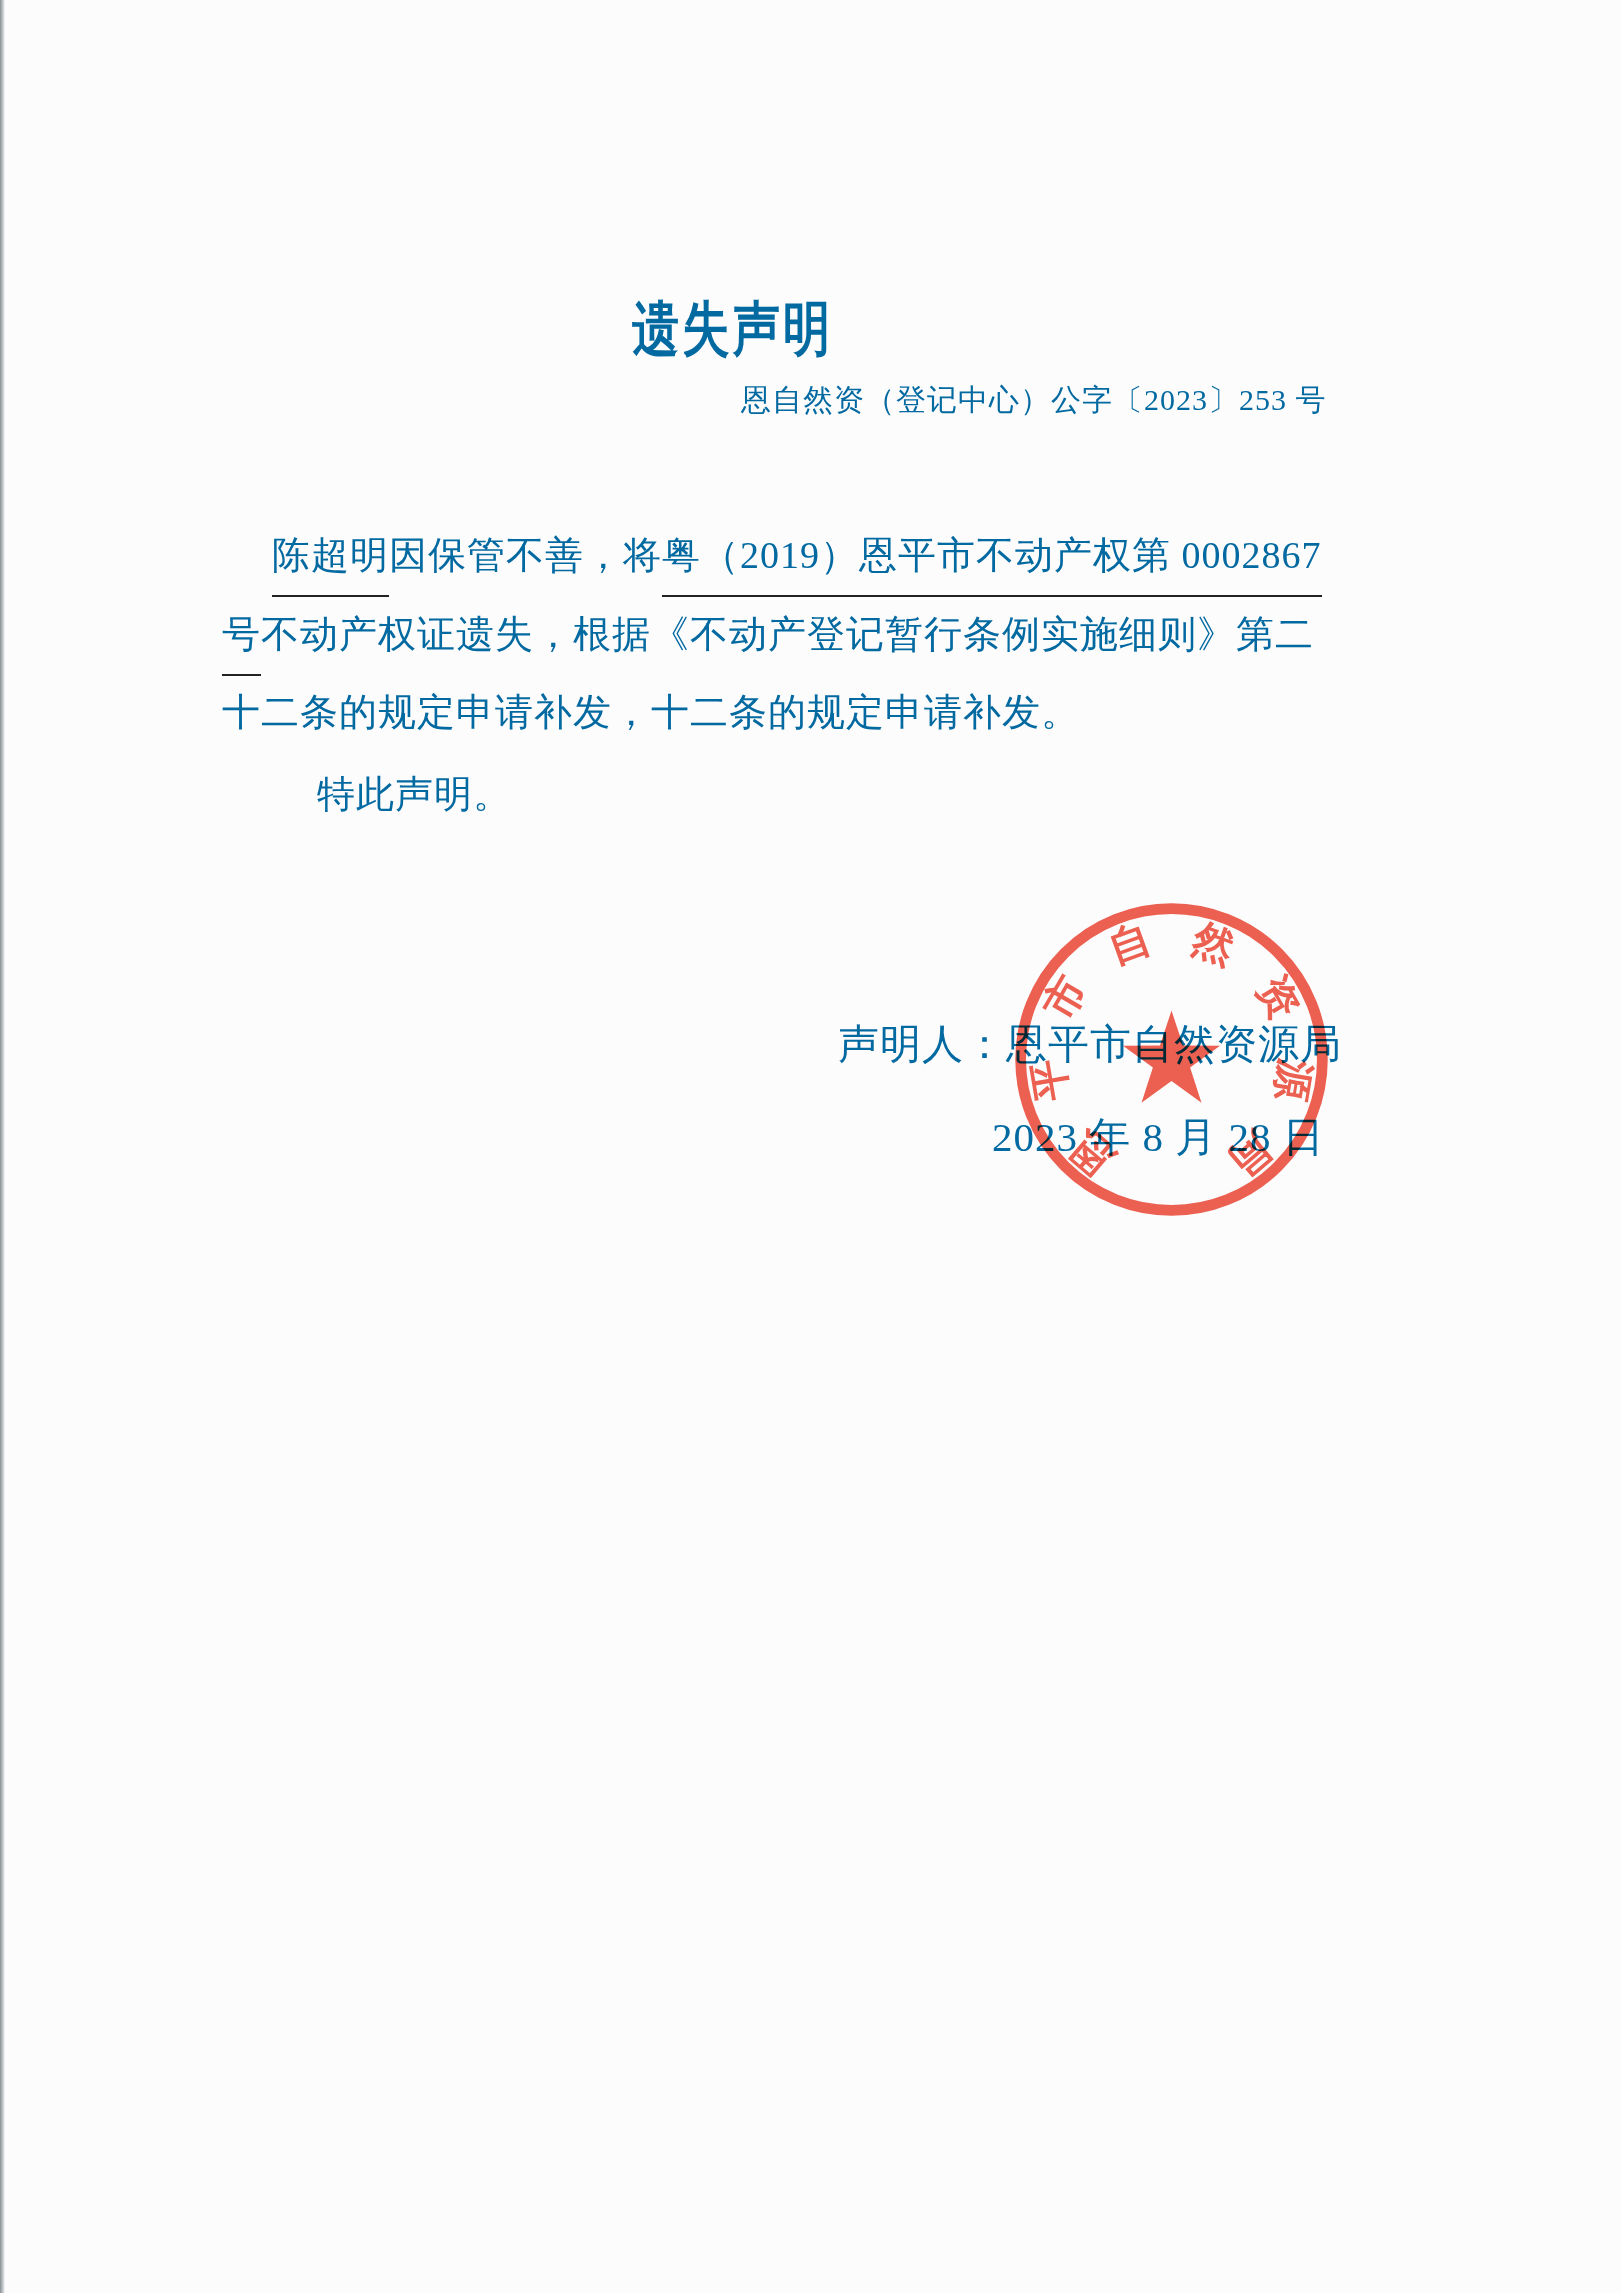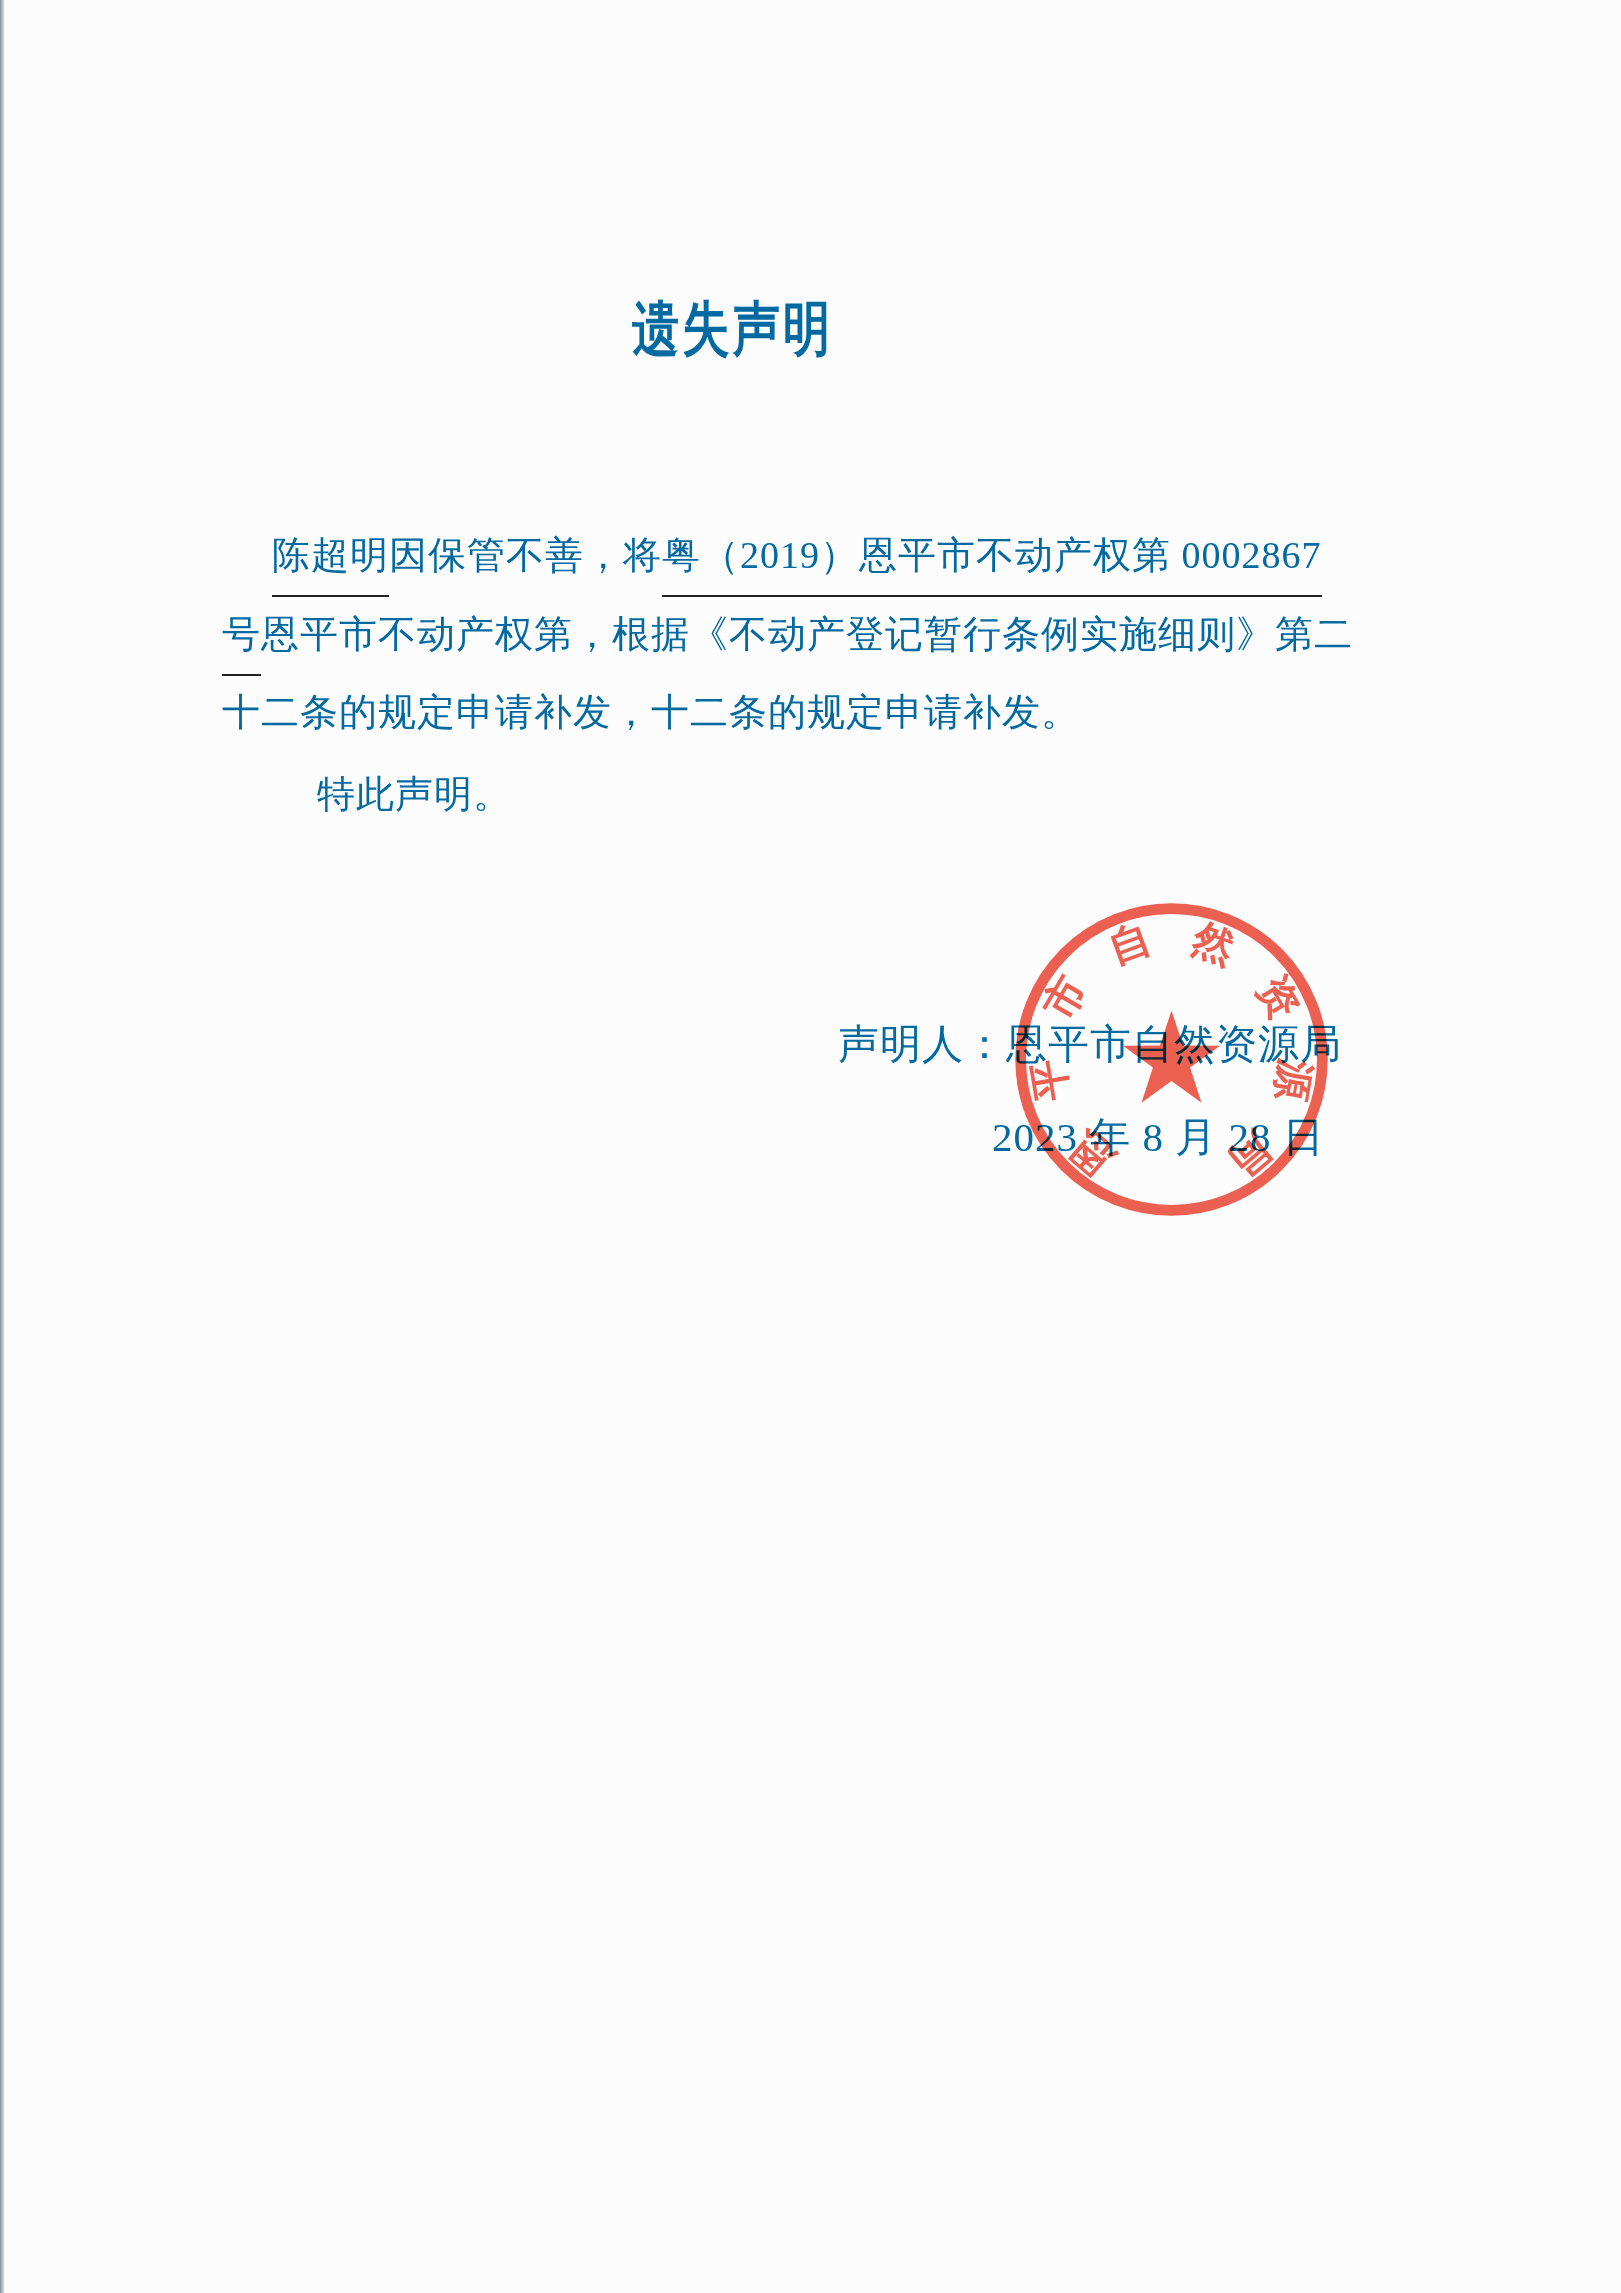--- a/index.html
+++ b/index.html
@@ -53,24 +53,25 @@
 </style>
 </head>
 <body>
 
 <div class="page">
 
   <div class="scan-edge"></div>
 
   <div class="doc-title">遗失声明</div>
 
+  <div class="doc-number">恩自然资（登记中心）公字〔2023〕253 号</div>
 
   <div class="body-line bl1"><span class="u">陈超明</span><span>因保管不善，将</span><span class="u">粤（2019）恩平市不动产权第 0002867</span></div>
 
-  <div class="body-line bl2"><span class="u">号</span><span>恩平市不动产权第，根据《不动产登记暂行条例实施细则》第二</span></div>
+  <div class="body-line bl2"><span class="u">号</span><span>不动产权证遗失，根据《不动产登记暂行条例实施细则》第二</span></div>
 
   <div class="body-line bl3">十二条的规定申请补发，十二条的规定申请补发。</div>
 
   <div class="body-line bl4">特此声明。</div>
 
   <div class="sig-line declarant">声明人：恩平市自然资源局</div>
 
   <div class="sig-line date">2023 年 8 月 28 日</div>
 
   <svg class="seal" viewBox="0 0 344 344">

